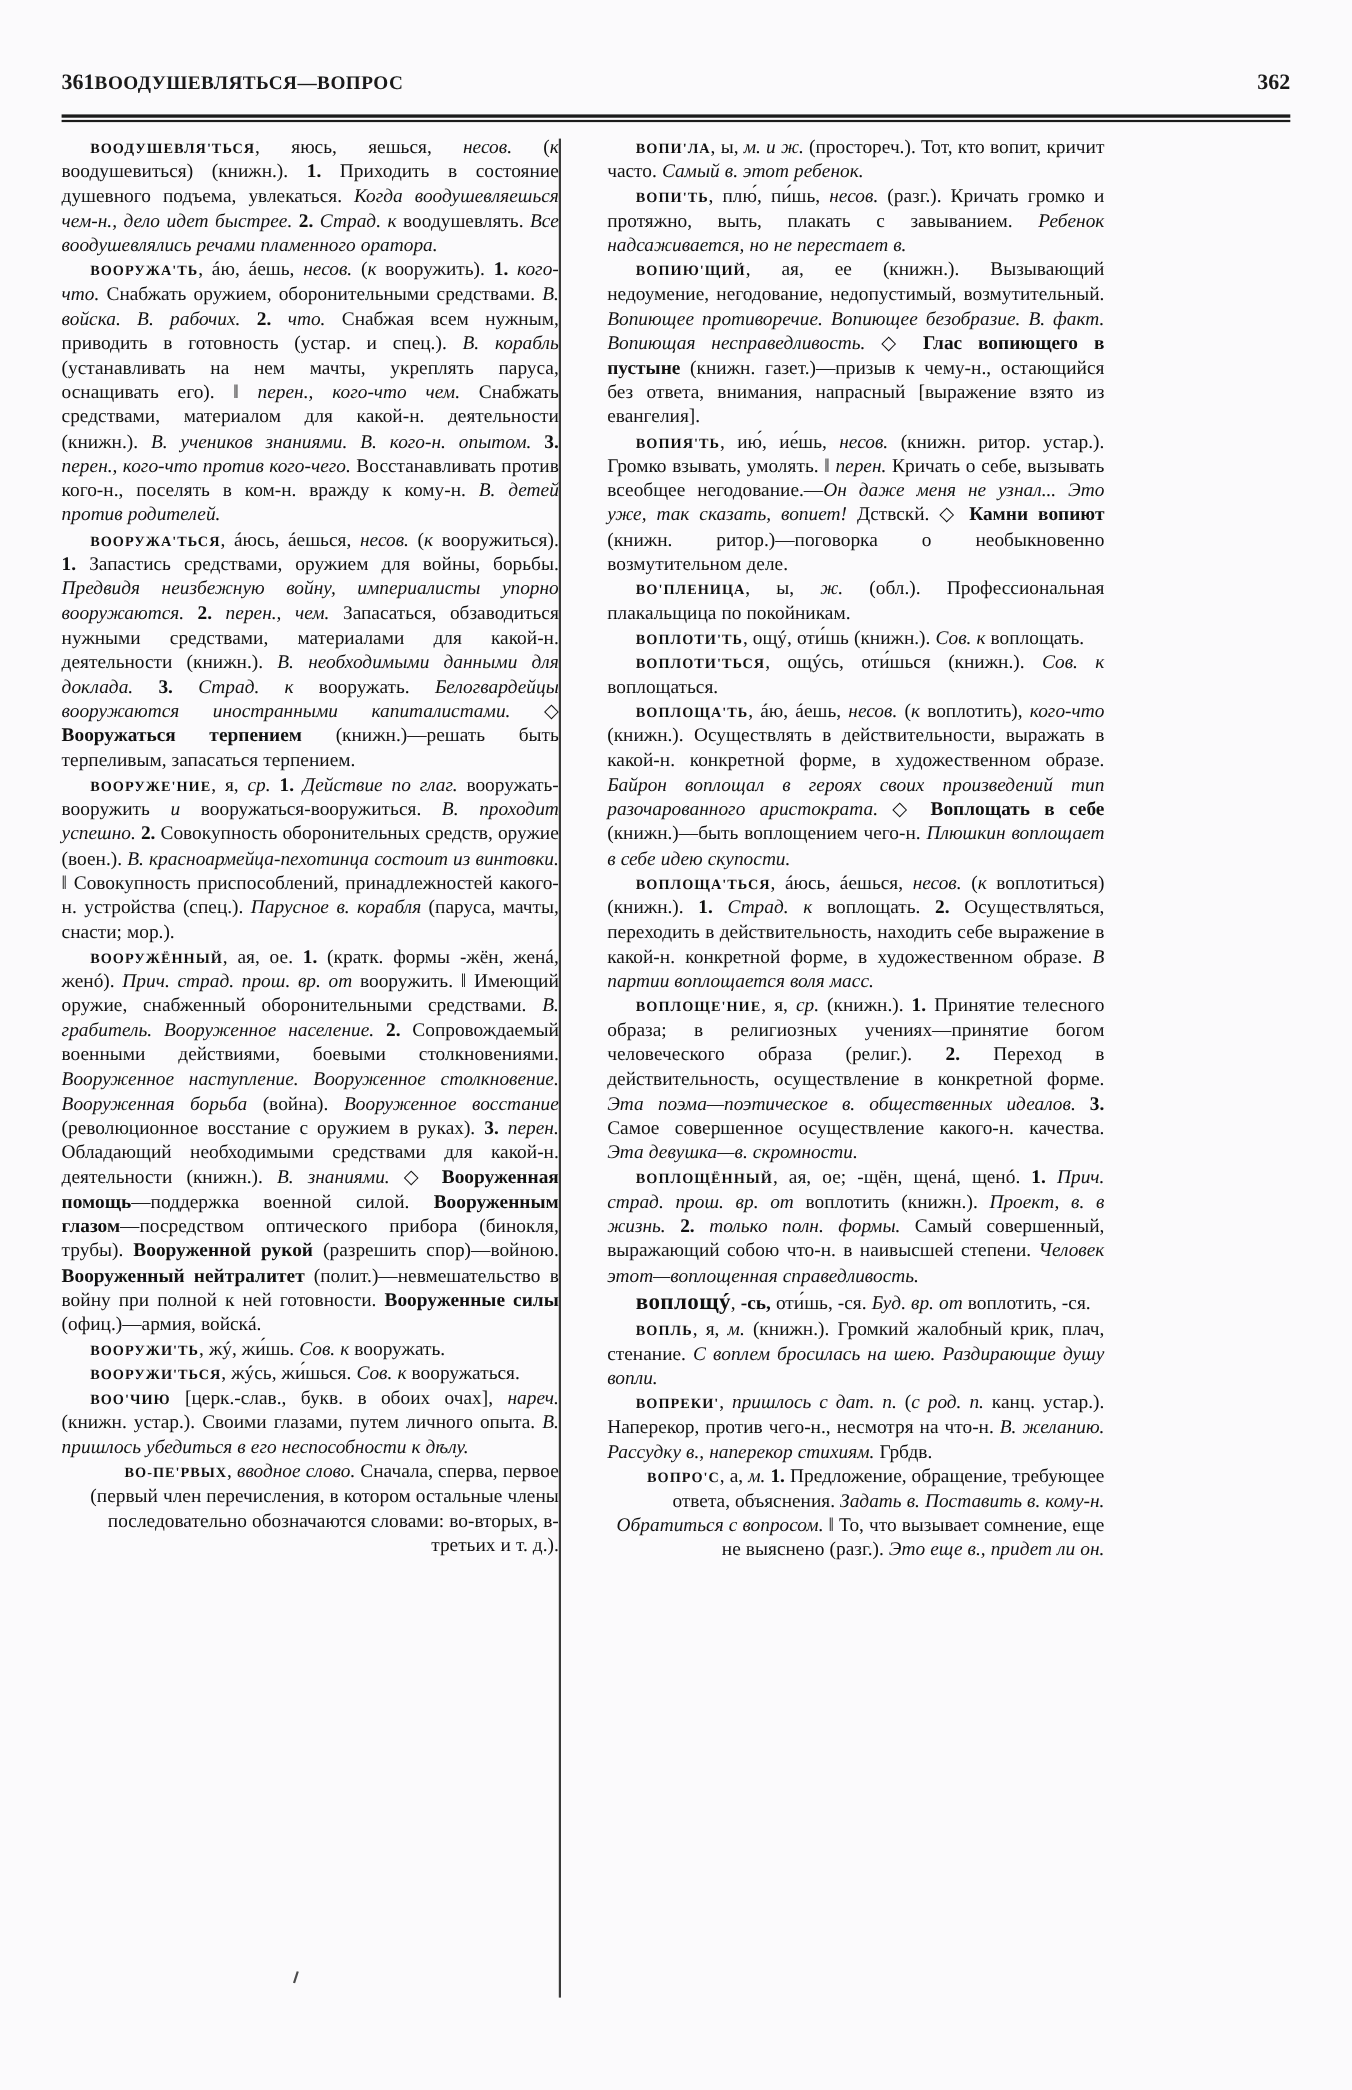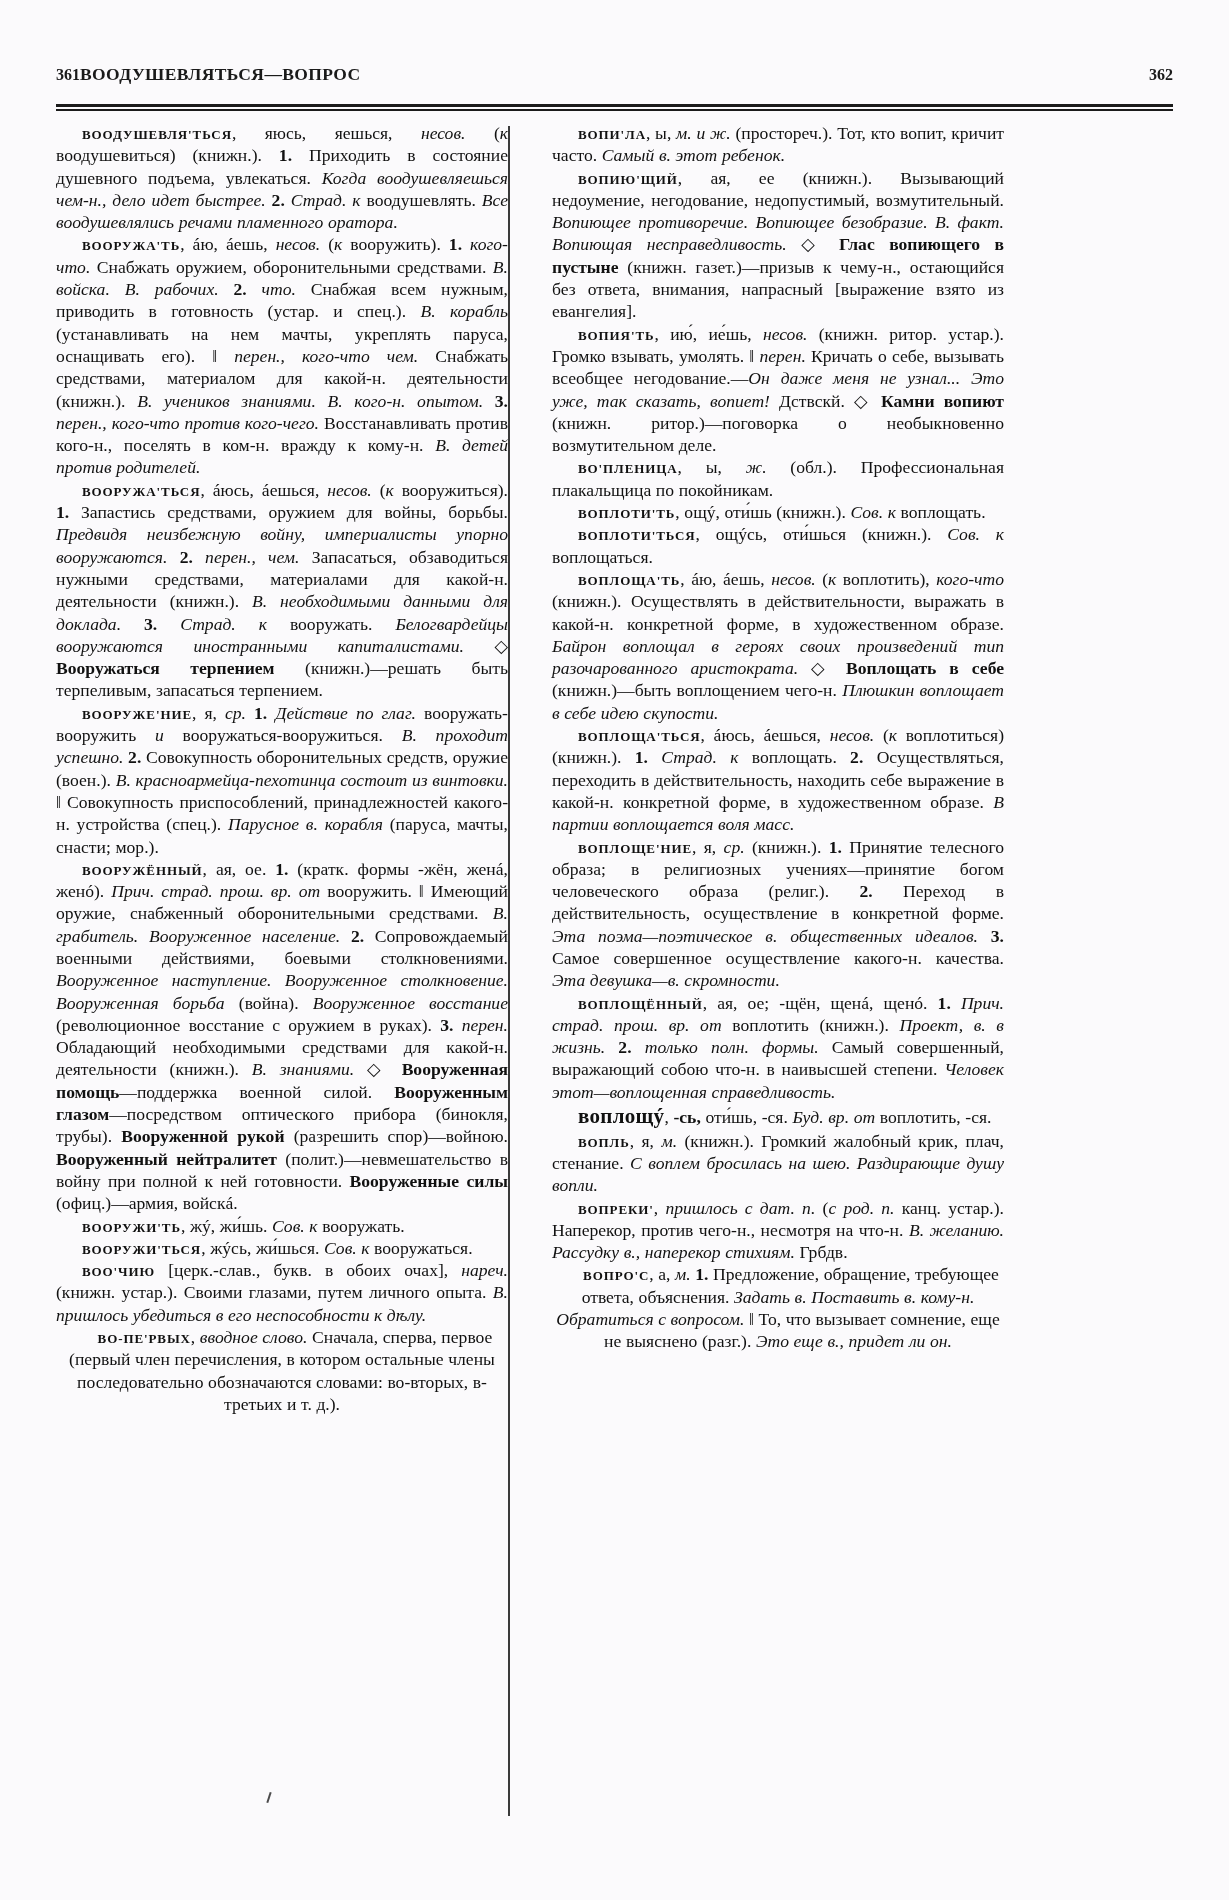--- a/index.html
+++ b/index.html
@@ -32,21 +32,21 @@
     right: 56px;
     top: 64px;
     height: 30px;
     display: flex;
     align-items: baseline;
     justify-content: space-between;
   }
   .folio {
     font-family: "Liberation Serif", "DejaVu Serif", serif;
     font-weight: 700;
-    font-size: 16px;
+    font-size: 20px;
     letter-spacing: 0px;
     color: #1a1a1a;
   }
   .head-title {
     flex: 1;
     text-align: left;
     font-family: "Liberation Serif", "DejaVu Serif", serif;
     font-weight: 700;
     font-size: 17.5px;
     letter-spacing: 0.4px;
@@ -105,21 +105,21 @@
     text-align: justify;
     text-justify: inter-word;
     hyphens: none;
     word-spacing: 0.2px;
   }
   .entry {
     margin: 0;
     text-indent: 26px;
     text-align: justify;
   }
-  .entry:last-child { text-align: center; }
+  .entry:last-child { text-align: right; }
 
   
   .hw {
     font-weight: 700;
     letter-spacing: 0.9px;
     font-size: 13px;
   }
 
   .stray-mark {
     position: absolute;
@@ -160,20 +160,21 @@
           <p class="entry"><span class="hw">ВООРУЖЁННЫЙ</span><span>, ая, ое. <b>1.</b> (кратк. формы -жён, женá, женó). <i>Прич. страд. прош. вр. от</i> вооружить. ‖ Имеющий оружие, снабженный оборонительными средствами. <i>В. грабитель. Вооруженное население.</i> <b>2.</b> Сопровождаемый военными действиями, боевыми столкновениями. <i>Вооруженное наступление. Вооруженное столкновение. Вооруженная борьба</i> (война). <i>Вооруженное восстание</i> (революционное восстание с оружием в руках). <b>3.</b> <i>перен.</i> Обладающий необходимыми средствами для какой-н. деятельности (книжн.). <i>В. знаниями.</i> ◇ <b>Вооруженная помощь</b>—поддержка военной силой. <b>Вооруженным глазом</b>—посредством оптического прибора (бинокля, трубы). <b>Вооруженной рукой</b> (разрешить спор)—войною. <b>Вооруженный нейтралитет</b> (полит.)—невмешательство в войну при полной к ней готовности. <b>Вооруженные силы</b> (офиц.)—армия, войскá.</span></p>
           <p class="entry"><span class="hw">ВООРУЖИ'ТЬ</span><span>, жý, жи́шь. <i>Сов. к</i> вооружать.</span></p>
           <p class="entry"><span class="hw">ВООРУЖИ'ТЬСЯ</span><span>, жýсь, жи́шься. <i>Сов. к</i> вооружаться.</span></p>
           <p class="entry"><span class="hw">ВОО'ЧИЮ</span><span> [церк.-слав., букв. в обоих очах], <i>нареч.</i> (книжн. устар.). Своими глазами, путем личного опыта. <i>В. пришлось убедиться в его неспособности к дѣлу.</i></span></p>
           <p class="entry"><span class="hw">ВО-ПЕ'РВЫХ</span><span>, <i>вводное слово.</i> Сначала, сперва, первое (первый член перечисления, в котором остальные члены последовательно обозначаются словами: во-вторых, в-третьих и т. д.).</span></p>
         </div>
     </div>
     <div class="col col-right">
       <div class="entries" id="right-entries">
           <p class="entry"><span class="hw">ВОПИ'ЛА</span><span>, ы, <i>м. и ж.</i> (простореч.). Тот, кто вопит, кричит часто. <i>Самый в. этот ребенок.</i></span></p>
+          <p class="entry"><span class="hw">ВОПИ'ТЬ</span><span>, плю́, пи́шь, <i>несов.</i> (разг.). Кричать громко и протяжно, выть, плакать с завыванием. <i>Ребенок надсаживается, но не перестает в.</i></span></p>
           <p class="entry"><span class="hw">ВОПИЮ'ЩИЙ</span><span>, ая, ее (книжн.). Вызывающий недоумение, негодование, недопустимый, возмутительный. <i>Вопиющее противоречие. Вопиющее безобразие. В. факт. Вопиющая несправедливость.</i> ◇ <b>Глас вопиющего в пустыне</b> (книжн. газет.)—призыв к чему-н., остающийся без ответа, внимания, напрасный [выражение взято из евангелия].</span></p>
           <p class="entry"><span class="hw">ВОПИЯ'ТЬ</span><span>, ию́, ие́шь, <i>несов.</i> (книжн. ритор. устар.). Громко взывать, умолять. ‖ <i>перен.</i> Кричать о себе, вызывать всеобщее негодование.—<i>Он даже меня не узнал... Это уже, так сказать, вопиет!</i> Дствскй. ◇ <b>Камни вопиют</b> (книжн. ритор.)—поговорка о необыкновенно возмутительном деле.</span></p>
           <p class="entry"><span class="hw">ВО'ПЛЕНИЦА</span><span>, ы, <i>ж.</i> (обл.). Профессиональная плакальщица по покойникам.</span></p>
           <p class="entry"><span class="hw">ВОПЛОТИ'ТЬ</span><span>, ощý, оти́шь (книжн.). <i>Сов. к</i> воплощать.</span></p>
           <p class="entry"><span class="hw">ВОПЛОТИ'ТЬСЯ</span><span>, ощýсь, оти́шься (книжн.). <i>Сов. к</i> воплощаться.</span></p>
           <p class="entry"><span class="hw">ВОПЛОЩА'ТЬ</span><span>, áю, áешь, <i>несов.</i> (<i>к</i> воплотить), <i>кого-что</i> (книжн.). Осуществлять в действительности, выражать в какой-н. конкретной форме, в художественном образе. <i>Байрон воплощал в героях своих произведений тип разочарованного аристократа.</i> ◇ <b>Воплощать в себе</b> (книжн.)—быть воплощением чего-н. <i>Плюшкин воплощает в себе идею скупости.</i></span></p>
           <p class="entry"><span class="hw">ВОПЛОЩА'ТЬСЯ</span><span>, áюсь, áешься, <i>несов.</i> (<i>к</i> воплотиться) (книжн.). <b>1.</b> <i>Страд. к</i> воплощать. <b>2.</b> Осуществляться, переходить в действительность, находить себе выражение в какой-н. конкретной форме, в художественном образе. <i>В партии воплощается воля масс.</i></span></p>
           <p class="entry"><span class="hw">ВОПЛОЩЕ'НИЕ</span><span>, я, <i>ср.</i> (книжн.). <b>1.</b> Принятие телесного образа; в религиозных учениях—принятие богом человеческого образа (религ.). <b>2.</b> Переход в действительность, осуществление в конкретной форме. <i>Эта поэма—поэтическое в. общественных идеалов.</i> <b>3.</b> Самое совершенное осуществление какого-н. качества. <i>Эта девушка—в. скромности.</i></span></p>
           <p class="entry"><span class="hw">ВОПЛОЩЁННЫЙ</span><span>, ая, ое; -щён, щенá, щенó. <b>1.</b> <i>Прич. страд. прош. вр. от</i> воплотить (книжн.). <i>Проект, в. в жизнь.</i> <b>2.</b> <i>только полн. формы.</i> Самый совершенный, выражающий собою что-н. в наивысшей степени. <i>Человек этот—воплощенная справедливость.</i></span></p>
           <p class="entry"><span class="hw" style="font-size: 21px; letter-spacing: 0.3px;">воплощý</span><span>, <b>-сь,</b> оти́шь, -ся. <i>Буд. вр. от</i> воплотить, -ся.</span></p>

